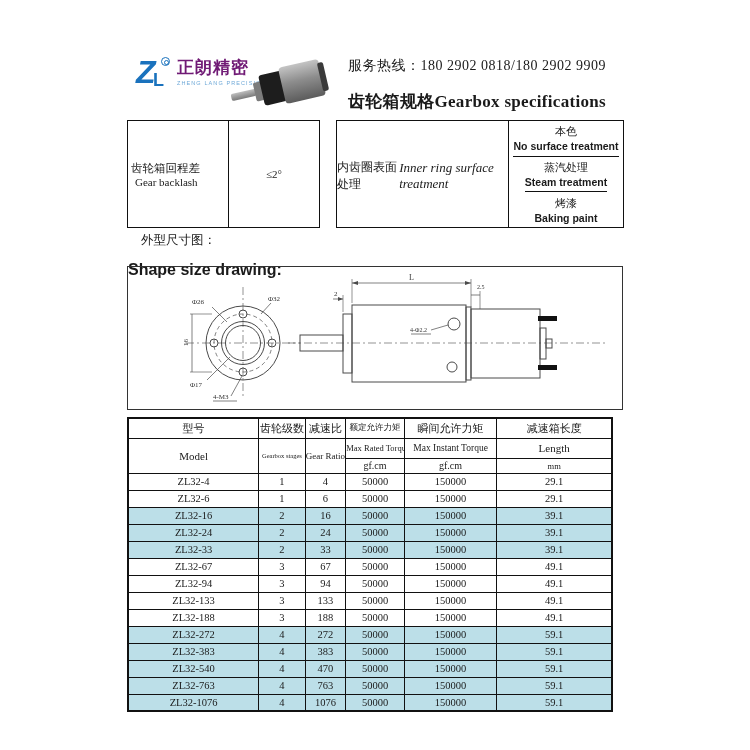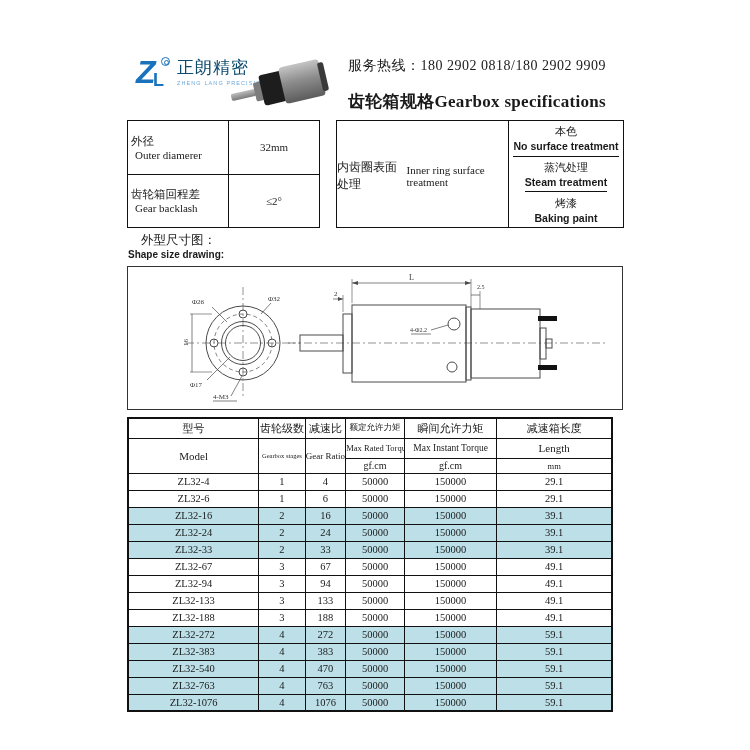--- a/index.html
+++ b/index.html
@@ -13,22 +13,22 @@
   .logo-mark { position:relative; width:38px; height:42px; }
   .logo-z { position:absolute; left:0; top:-2px; font-family:"Liberation Sans",sans-serif;
             font-weight:bold; font-style:italic; font-size:32px; color:#1a72bd; line-height:1; }
   .logo-l { position:absolute; left:17px; top:13px; font-family:"Liberation Sans",sans-serif;
             font-weight:bold; font-size:18px; color:#1a72bd; line-height:1; }
   .logo-gear { position:absolute; left:25px; top:-1px; width:9px; height:9px; border:1.5px solid #1a72bd;
             border-radius:50%; }
   .logo-gear:after { content:""; position:absolute; left:2px; top:2px; width:3px; height:3px;
             border:1px solid #1a72bd; border-radius:50%; }
   .logo-text { margin-left:3px; }
-  .logo-name { font-family:"Liberation Sans",sans-serif; font-weight:normal; font-size:17px;
-            color:#0c4a6e; letter-spacing:1px; line-height:1.2; }
+  .logo-name { font-family:"Liberation Sans",sans-serif; font-weight:bold; font-size:17px;
+            color:#701a75; letter-spacing:1px; line-height:1.2; }
   .logo-sub { font-family:"Liberation Sans",sans-serif; font-size:5.5px; color:#6fa9d8;
             letter-spacing:1.1px; margin-top:2px; white-space:nowrap; }
   .motor-photo { position:absolute; left:228px; top:56px; }
   .hotline { position:absolute; left:348px; top:57px; width:276px; font-size:14px;
             letter-spacing:0.5px; white-space:nowrap; }
   .doc-title { position:absolute; left:348px; top:90px; width:276px; font-size:17px;
             font-weight:bold; letter-spacing:0.3px; white-space:nowrap; }
   
   .spec-left { position:absolute; left:127px; top:120px; width:193px; height:108px;
             border:1.5px solid #111; border-collapse:collapse; table-layout:fixed; }
@@ -36,31 +36,31 @@
   .spec-left .lab { width:101px; padding-left:3px; }
   .spec-left .lab .en { padding-left:4px; }
   .spec-left .val { text-align:center; }
   .spec-left .cn, .spec-right .cn { font-size:11.5px; }
   .line:empty { display:none; }
   .spec-right { position:absolute; left:336px; top:120px; width:288px; height:108px;
             border:1.5px solid #111; display:flex; }
   .sr-left { width:172px; border-right:1px solid #111; display:flex; flex-direction:row;
             justify-content:space-between; align-items:center; padding:16px 0 12px 0; }
   .sr-left .cn { font-size:12px; }
-  .sr-left .en { font-size:11px; }
+  .sr-left .en { font-size:13px;font-style:italic; }
   .sr-right { flex:1; display:flex; flex-direction:column;align-items:center; }
   .sr-opt { flex:1; border-bottom:1px solid #111; display:flex; flex-direction:column;
             align-items:center; justify-content:center; }
   .sr-opt:last-child { border-bottom:none; }
   .sr-opt .cn { font-size:11px; }
   .sr-opt .en { font-family:"Liberation Sans",sans-serif; font-weight:bold; font-size:10.5px; margin-top:1px; }
   
   .draw-label-cn { position:absolute; left:141px; top:232px; font-size:12.5px; }
-  .draw-label-en { position:absolute; left:128px; top:249px; font-family:"Liberation Sans",sans-serif;
-            font-weight:bold; font-size:10px; }
+  .draw-label-en { position:absolute; left:128px; top:261px; font-family:"Liberation Sans",sans-serif;
+            font-weight:bold; font-size:16px; }
   .drawing-box { position:absolute; left:127px; top:266px; width:496px; height:144px;
             border:1.5px solid #333; }
   
   .gear-table { position:absolute; left:127px; top:417px; width:486px; height:295px;
             border-collapse:collapse; border:2px solid #111; table-layout:fixed; }
   .gear-table th, .gear-table td { border:1px solid #111; text-align:center; vertical-align:middle;
             font-weight:normal; padding:0; overflow:hidden; white-space:nowrap; }
   .gear-table thead tr:nth-child(1) th { height:20px; font-size:11px; }
   .gear-table thead tr:nth-child(2) th { height:20px; font-size:11px; }
   .gear-table thead tr:nth-child(3) th { height:15px; font-size:10px; }
@@ -109,29 +109,20 @@
       <rect x="54" y="12" width="41" height="37" rx="4" fill="url(#mbody)"></rect>
       <rect x="93" y="16" width="6" height="29" rx="2" fill="#3a3a3a"></rect>
     </g>
   </svg>
 
   <div class="hotline">服务热线：180 2902 0818/180 2902 9909</div>
   <div class="doc-title">齿轮箱规格Gearbox specifications</div>
 
   <table class="spec-left">
     <tbody>
-        <tr>
-      <td class="lab">
-            <div class="line cn">外径</div>
-                      <div class="line en">Outer diamerer</div>
-          </td>
-      <td class="val">
-                      <div class="line">32mm</div>
-          </td>
-    </tr>
     <tr>
       <td class="lab">
             <div class="line cn">齿轮箱回程差</div>
                       <div class="line en">Gear backlash</div>
           </td>
       <td class="val">
                       <div class="line">≤2°</div>
           </td>
     </tr>
   </tbody>

